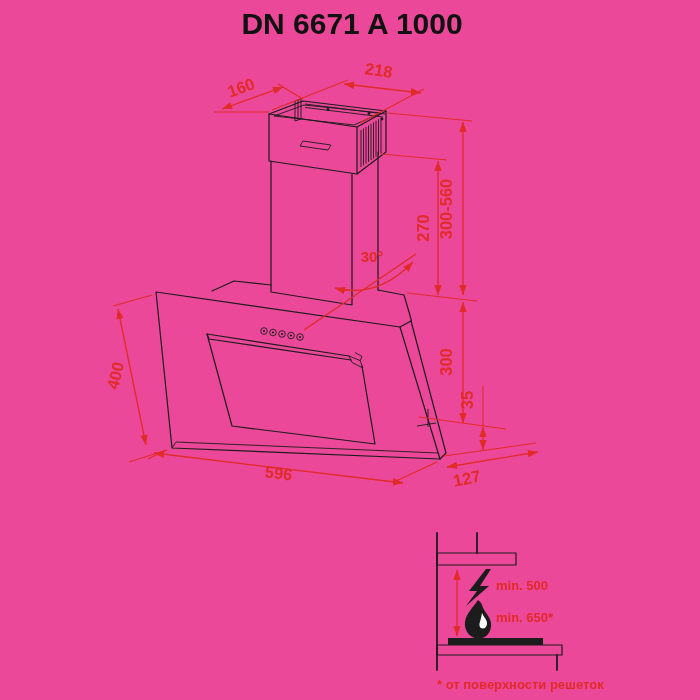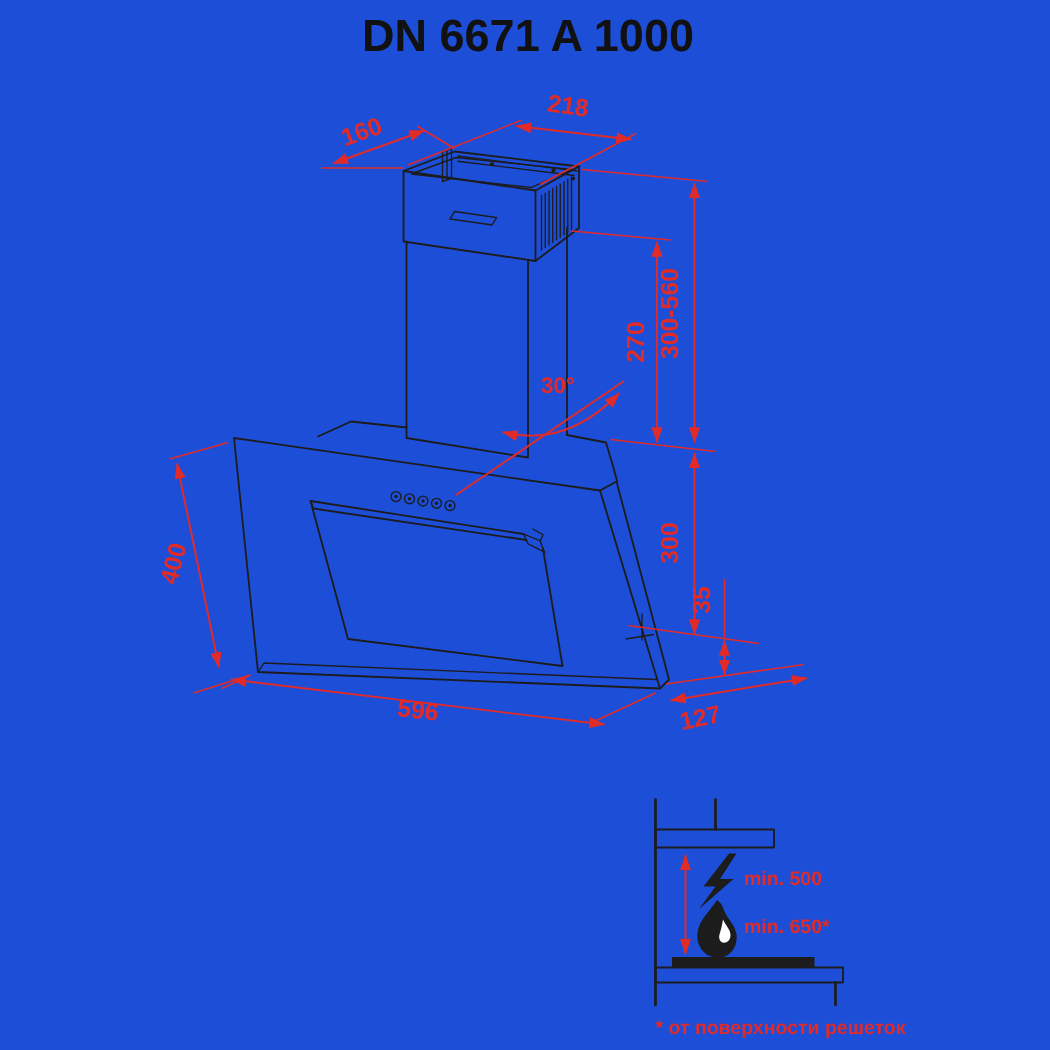--- a/index.html
+++ b/index.html
@@ -1,16 +1,16 @@
 <!DOCTYPE html>
 <html style="--dim-color: #e12b28; --line-color: #1c1c1c;"><head>
 <meta charset="utf-8">
 <style>
   html,body{margin:0;padding:0;background:#ffffff;}
-  .page{position:relative;width:700px;height:700px;background:#1d4ed8;overflow:hidden;
+  .page{position:relative;width:700px;height:700px;background:#ec4899;overflow:hidden;
         font-family:"Liberation Sans",sans-serif;}
   svg{display:block;}
   .blk{stroke:var(--line-color,#1c1c1c);stroke-width:1.2;fill:none;stroke-linecap:round;stroke-linejoin:round;}
   .blk-thin{stroke:var(--line-color,#1c1c1c);stroke-width:0.9;fill:none;}
   .blk-fill{fill:var(--line-color,#1c1c1c);stroke:none;}
   .red{stroke:var(--dim-color,#e12b28);stroke-width:1.3;fill:none;}
   .red-thin{stroke:var(--dim-color,#e12b28);stroke-width:1.05;fill:none;}
   .redtext{fill:var(--dim-color,#e12b28);font-family:"Liberation Sans",sans-serif;
            font-size:16.5px;font-weight:600;}
   .redtext-sm{fill:var(--dim-color,#e12b28);font-family:"Liberation Sans",sans-serif;

